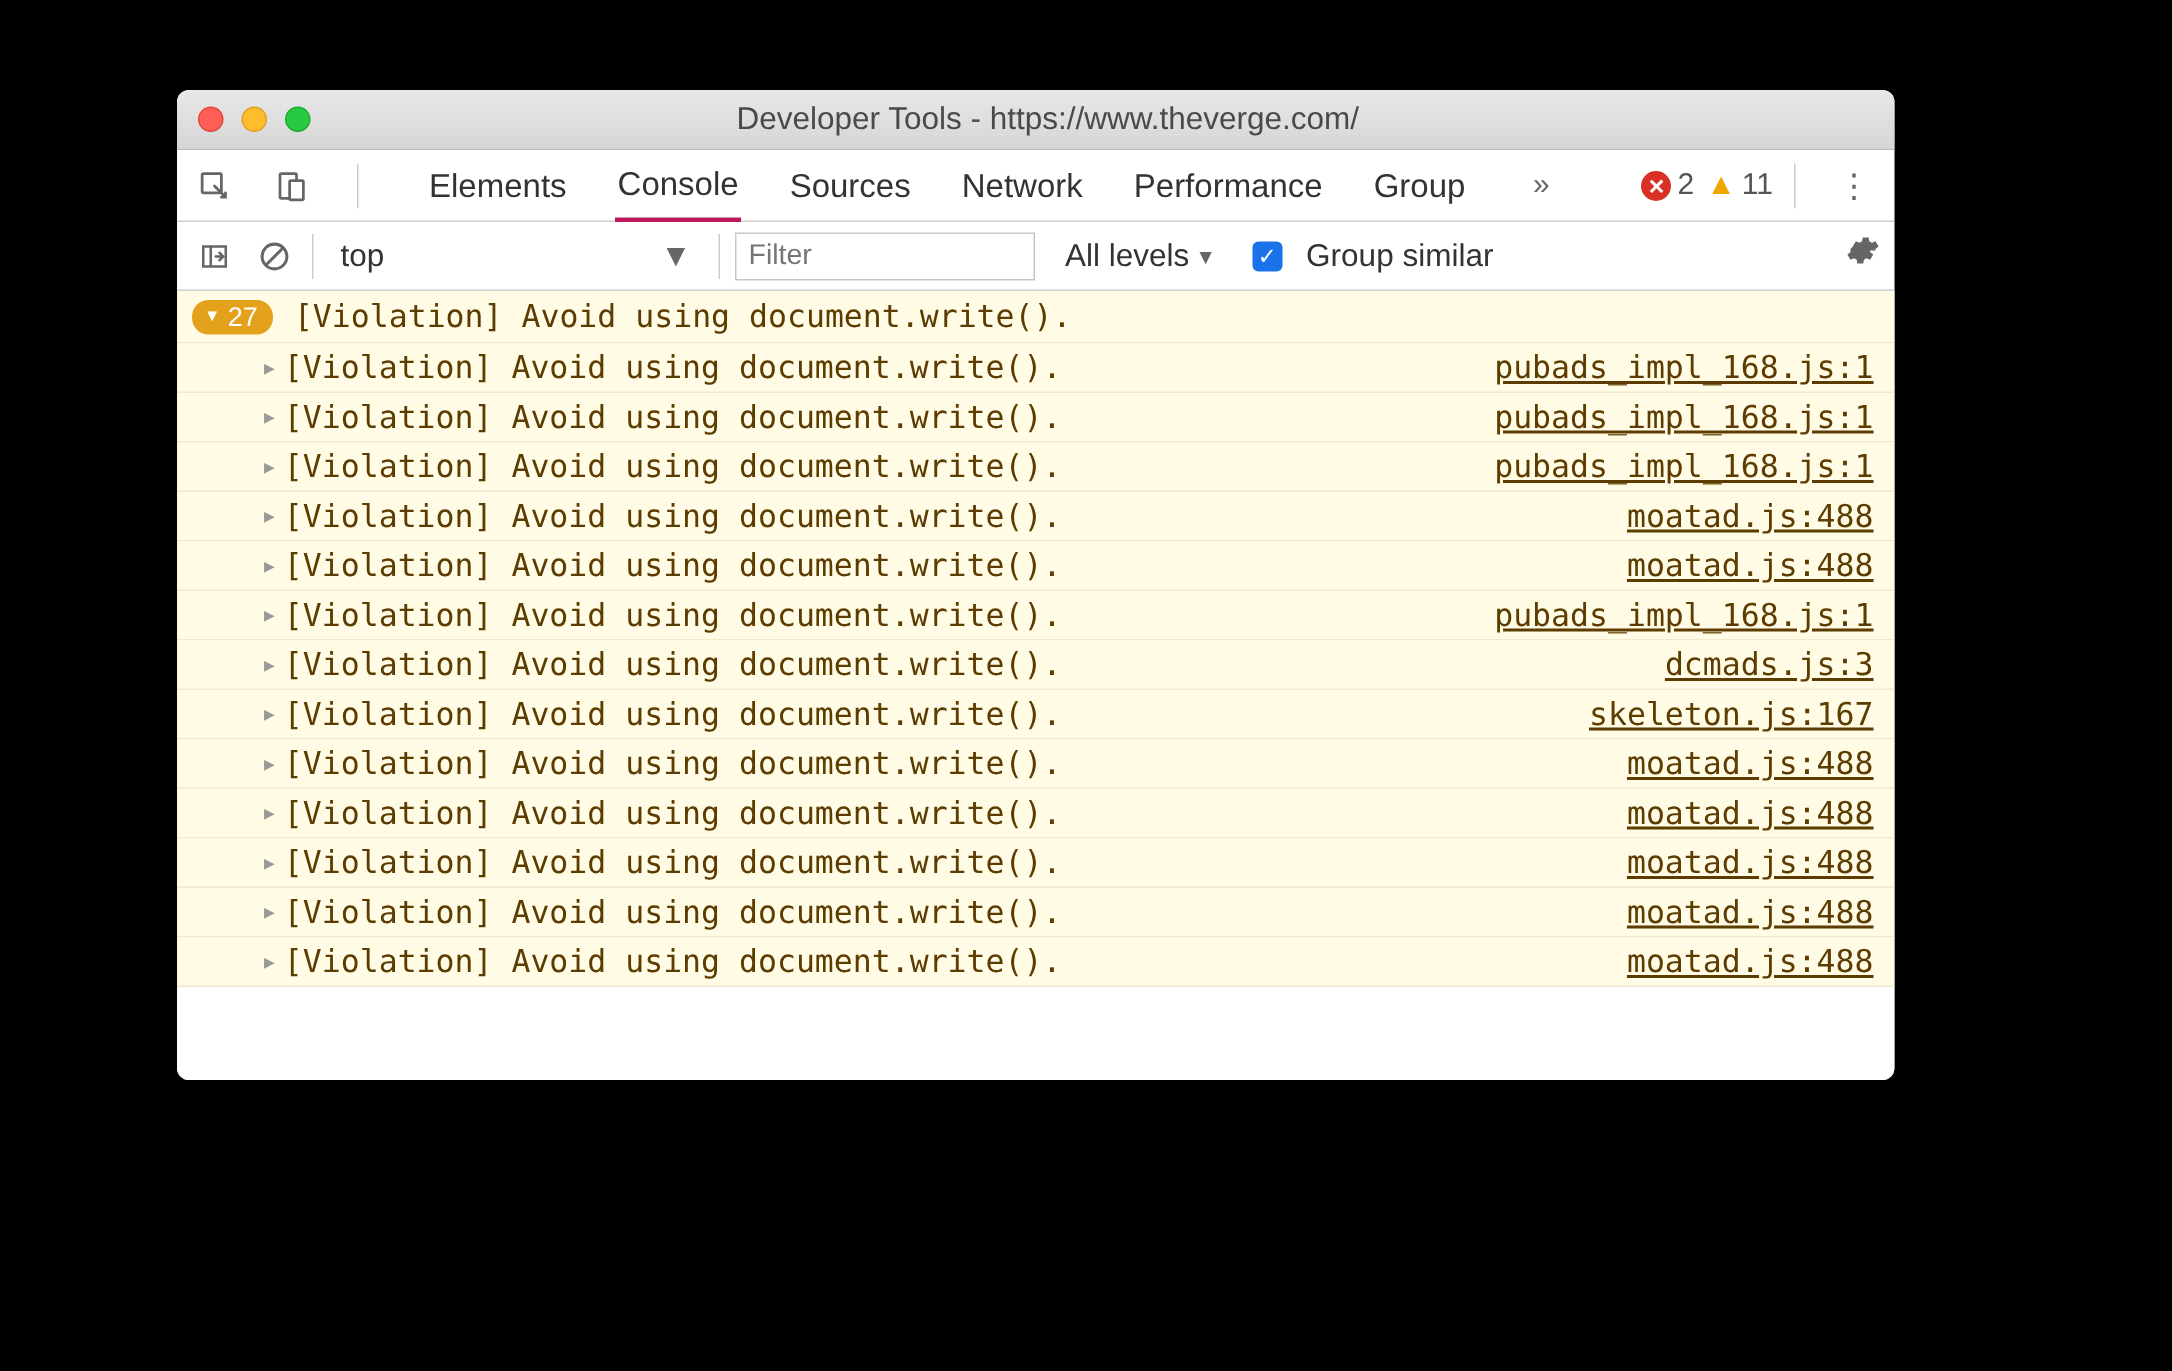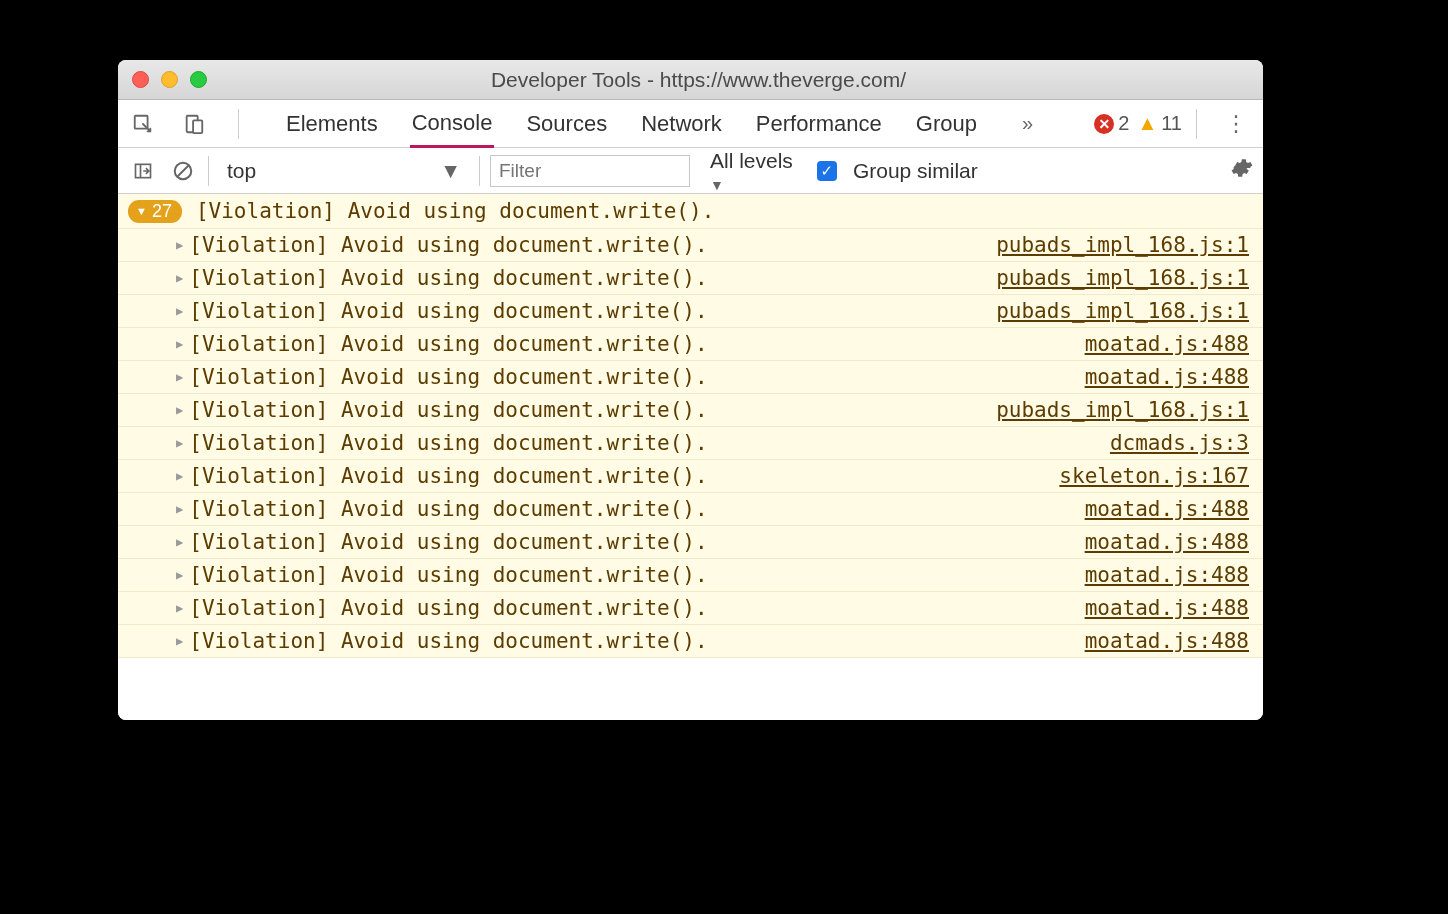--- a/index.html
+++ b/index.html
@@ -82,21 +82,21 @@
   }
   .tb-btn { width:30px; display:flex; align-items:center; justify-content:center; color:#555;}
   .context-select {
     display:flex; align-items:center; justify-content:space-between;
     min-width:250px; padding:2px 8px; color:#333;
   }
   .filter-input {
     width:200px; height:32px; border:1px solid #c7c7c7; padding:0 8px; font-size:19px; color:#888;
     background:#fff;
   }
-  .levels { display:flex; gap:4px; margin-left:10px; color:#333;flex-direction:column;}
+  .levels { display:flex; align-items:center; gap:4px; margin-left:10px; color:#333;}
   .chk { width:20px; height:20px; background:#1a73e8; border-radius:4px; display:inline-flex; align-items:center; justify-content:center; color:#fff; font-size:15px; margin-left:14px;}
   .gear { margin-left:auto; color:#666; font-size:24px;}
 
   .console-area {
     flex:1; overflow:hidden; background:#fff;
     font-family: Menlo, Consolas, monospace;
     font-size:21px;
   }
   .group-header {
     background:#fffbe5;

